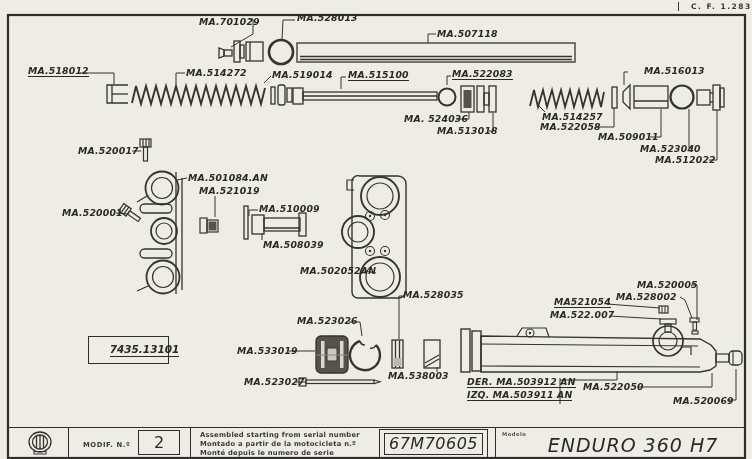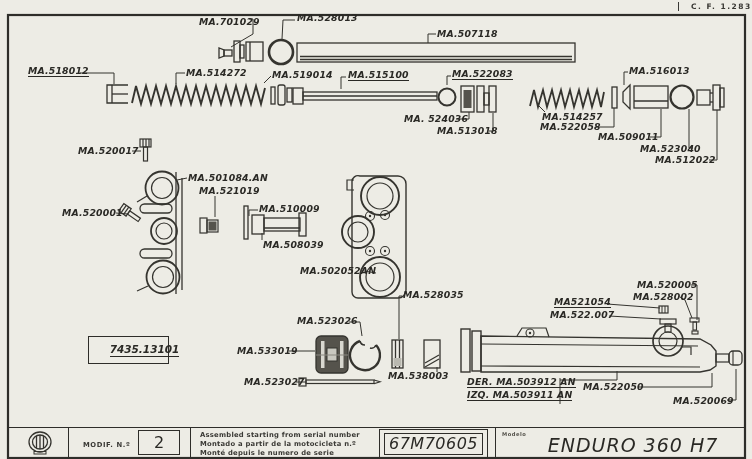--- a/index.html
+++ b/index.html
@@ -292,40 +292,40 @@
   <span class="lbl" style="left:199px;top:17px">MA.701029</span>
   <span class="lbl" style="left:297px;top:13px">MA.528013</span>
   <span class="lbl" style="left:437px;top:29px">MA.507118</span>
   <span class="lbl u" style="left:28px;top:66px">MA.518012</span>
   <span class="lbl" style="left:186px;top:68px">MA.514272</span>
   <span class="lbl" style="left:272px;top:70px">MA.519014</span>
   <span class="lbl u" style="left:348px;top:70px">MA.515100</span>
   <span class="lbl u" style="left:452px;top:69px">MA.522083</span>
   <span class="lbl" style="left:404px;top:114px">MA. 524036</span>
   <span class="lbl" style="left:437px;top:126px">MA.513018</span>
-  <span class="lbl" style="left:629px;top:66px">MA.516013</span>
+  <span class="lbl" style="left:644px;top:66px">MA.516013</span>
   <span class="lbl" style="left:542px;top:112px">MA.514257</span>
   <span class="lbl" style="left:540px;top:122px">MA.522058</span>
   <span class="lbl" style="left:598px;top:132px">MA.509011</span>
   <span class="lbl" style="left:640px;top:144px">MA.523040</span>
   <span class="lbl" style="left:655px;top:155px">MA.512022</span>
   <span class="lbl" style="left:78px;top:146px">MA.520017</span>
   <span class="lbl" style="left:188px;top:173px">MA.501084.AN</span>
   <span class="lbl" style="left:199px;top:186px">MA.521019</span>
   <span class="lbl" style="left:62px;top:208px">MA.520001</span>
   <span class="lbl" style="left:259px;top:204px">MA.510009</span>
   <span class="lbl" style="left:263px;top:240px">MA.508039</span>
   <span class="lbl" style="left:300px;top:266px">MA.502052AN</span>
   <span class="lbl" style="left:403px;top:290px">MA.528035</span>
   <span class="lbl" style="left:297px;top:316px">MA.523026</span>
   <span class="lbl" style="left:237px;top:346px">MA.533019</span>
   <span class="lbl" style="left:244px;top:377px">MA.523027</span>
   <span class="lbl" style="left:388px;top:371px">MA.538003</span>
   <span class="lbl" style="left:637px;top:280px">MA.520005</span>
-  <span class="lbl" style="left:633px;top:292px">MA.528002</span>
+  <span class="lbl" style="left:616px;top:292px">MA.528002</span>
   <span class="lbl u" style="left:554px;top:297px">MA521054</span>
   <span class="lbl" style="left:550px;top:310px">MA.522.007</span>
   <span class="lbl u" style="left:467px;top:377px">DER. MA.503912 AN</span>
   <span class="lbl u" style="left:467px;top:390px">IZQ. MA.503911 AN</span>
   <span class="lbl" style="left:583px;top:382px">MA.522050</span>
   <span class="lbl" style="left:673px;top:396px">MA.520069</span>
 
   <div class="stamp">
     <span>7435.13101</span>
   </div>

